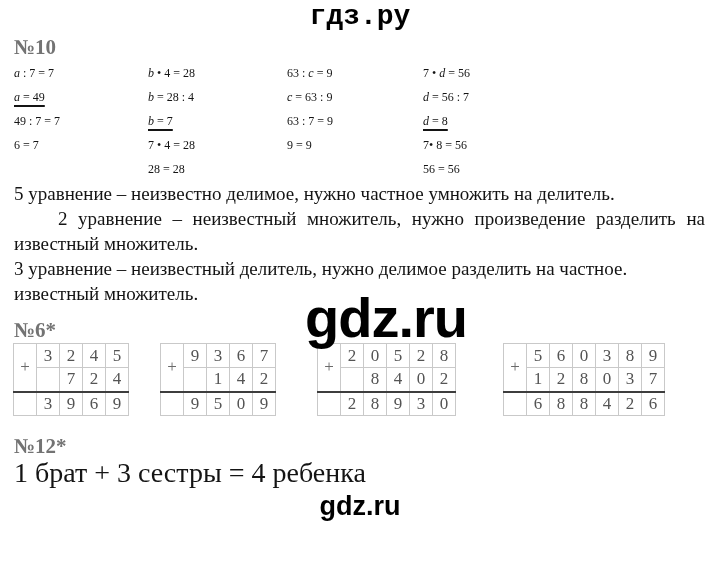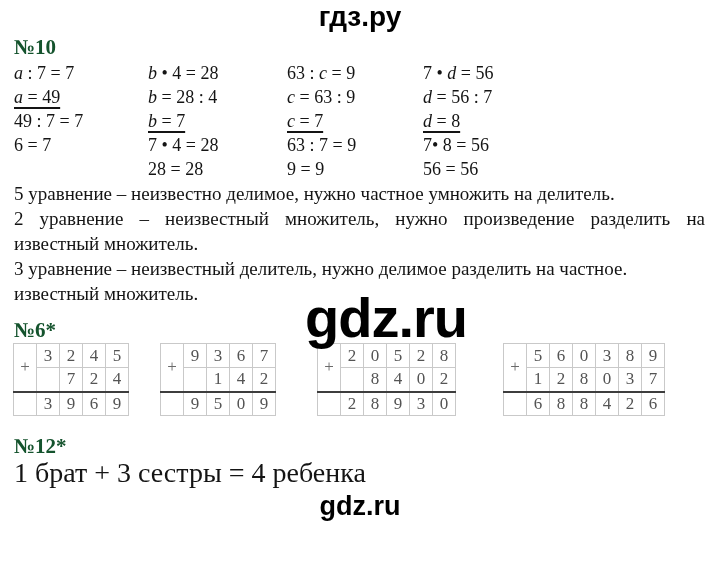--- a/index.html
+++ b/index.html
@@ -7,38 +7,38 @@
   body {
     background: #ffffff;
     color: #141414;
     font-family: "Liberation Serif", serif;
     position: relative;
     overflow: hidden;
   }
   .logo-top {
     margin-top: 2px;
     text-align: center;
-    font-family: Liberation Sans, sans-serif;
+    font-family: Liberation Mono, monospace;
     font-weight: 700;
     font-size: 28px;
     line-height: 30px;
     color: #000;
   }
   .h-num {
     margin: 2px 0 0 14px;
     font-weight: 700;
     font-size: 21px;
     line-height: 26px;
-    color: #14532d;
+    color: #737373;
   }
   
   .eq-row {
     display: flex;
     margin: 1px 8px 0 14px;
-    font-size: 18px;
+    font-size: 12px;
     line-height: 24px;
   }
   .eq-col-1 { width: 134px; }
   .eq-col-2 { width: 139px; }
   .eq-col-3 { width: 136px; }
   .eq-col-4 { width: auto; }
   .eq i { font-style: italic; }
   .eq.underl {
     text-decoration: underline;
     text-underline-offset: 4px;
@@ -46,20 +46,21 @@
   }
   
   .expl-block { margin: 0 15px 0 14px; }
   .expl-line {
     font-size: 19px;
     line-height: 25px;
   }
   .expl-line.stretch {
     text-align: justify;
     text-align-last: justify;
+    margin-left: 44px;
   }
   
   .watermark {
     position: absolute;
     left: 305px;
     top: 290px;
     font-family: "Liberation Sans", sans-serif;
     font-weight: 700;
     font-size: 56px;
     line-height: 1;
@@ -134,21 +135,20 @@
   <div class="eq-col-2">
     <div class="eq"><i>b</i> • 4 = 28</div>
     <div class="eq"><i>b</i> = 28 : 4</div>
     <div class="eq underl"><i>b</i> = 7</div>
     <div class="eq">7 • 4 = 28</div>
     <div class="eq">28 = 28</div>
   </div>
   <div class="eq-col-3">
     <div class="eq">63 : <i>c</i> = 9</div>
     <div class="eq"><i>c</i> = 63 : 9</div>
-    <div class="eq underl"><i>c</i> = 7</div>
     <div class="eq">63 : 7 = 9</div>
     <div class="eq">9 = 9</div>
   </div>
   <div class="eq-col-4">
     <div class="eq">7 • <i>d</i> = 56</div>
     <div class="eq"><i>d</i> = 56 : 7</div>
     <div class="eq underl"><i>d</i> = 8</div>
     <div class="eq">7• 8 = 56</div>
     <div class="eq">56 = 56</div>
   </div>

